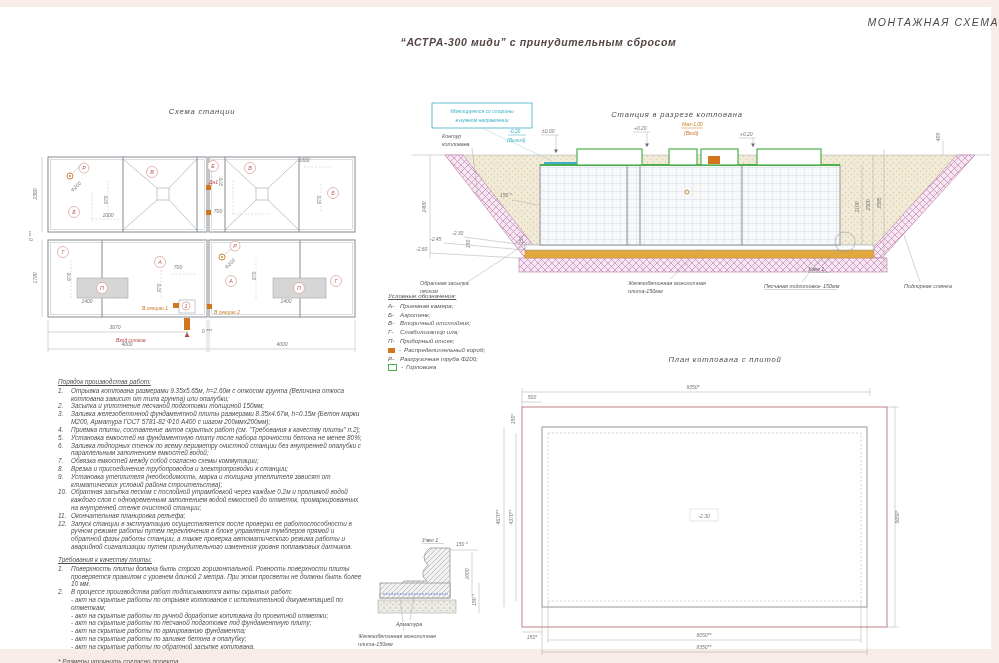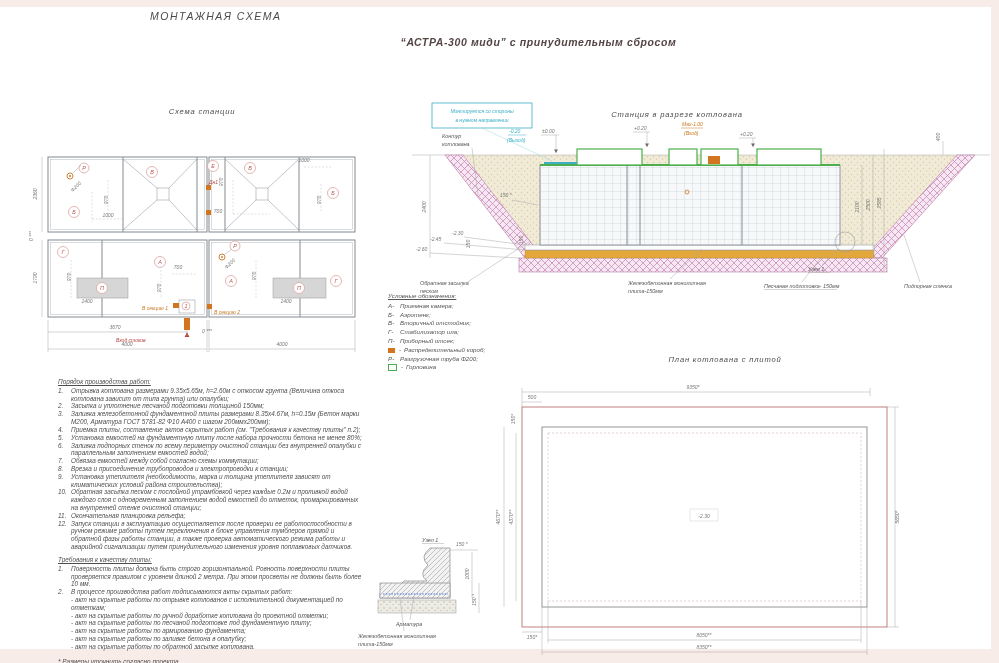--- a/index.html
+++ b/index.html
@@ -1,19 +1,19 @@
 <!DOCTYPE html>
 <html><head>
 <meta charset="utf-8">
 <style>
   html,body{margin:0;padding:0;}
   body{width:999px;height:663px;position:relative;background:#fff;overflow:hidden;
        font-family:"Liberation Sans",sans-serif;}
   .tint{position:absolute;background:#f7ece8;}
-  .hdr1{position:absolute;left:150px;right:0;top:10px;text-align:left;
+  .hdr1{position:absolute;left:150px;right:0;top:16px;text-align:right;
         font:italic 10.5px "Liberation Sans",sans-serif;letter-spacing:1.5px;color:#4a4a4a;}
   .hdr2{position:absolute;left:78px;right:0;top:36px;text-align:center;
         font:italic bold 10.5px "Liberation Sans",sans-serif;letter-spacing:.6px;color:#554444;}
   svg{position:absolute;overflow:visible;}
   svg text{font-family:"Liberation Sans",sans-serif;font-style:italic;}
   .t-ttl{font-size:7.6px;fill:#4c4c4c;letter-spacing:.8px;}
   .t-dim{font-size:5px;fill:#787878;}
   .t-lbl{font-size:5.4px;fill:#585858;}
   .t-circ{font-size:5.4px;fill:#b5534e;}
   .t-red{fill:#b5433d;}

